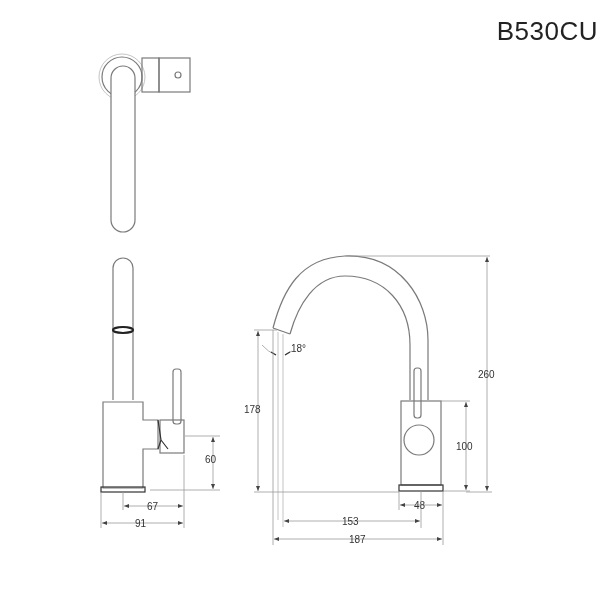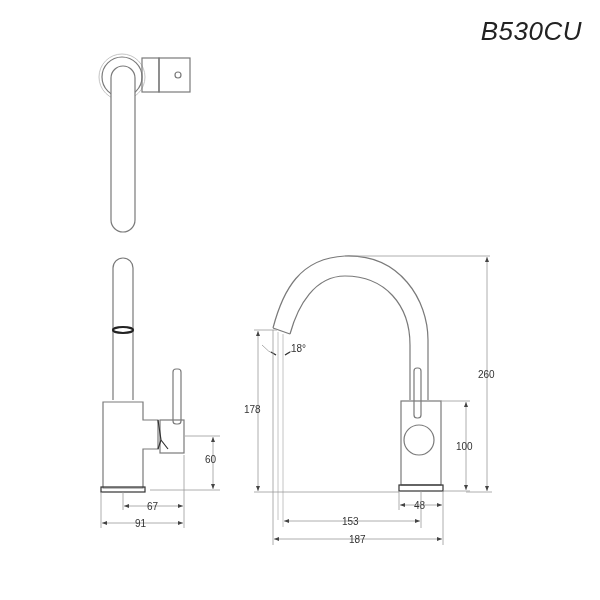--- a/index.html
+++ b/index.html
@@ -1,19 +1,19 @@
 <!DOCTYPE html>
 <html><head>
   <meta charset="utf-8">
   <style>
     html, body { margin: 0; padding: 0; background: #ffffff; }
     body { width: 600px; height: 600px; position: relative; overflow: hidden;
            font-family: "Liberation Sans", "DejaVu Sans", sans-serif; }
-    .title { position: absolute; top: 16px; right: 18px; font-size: 26px;
-             color: #222222; letter-spacing: 0.5px; font-style: italic; }
+    .title { position: absolute; top: 16px; right: 2px; font-size: 26px;
+             color: #222222; letter-spacing: 0.5px; }
     svg.drawing { position: absolute; left: 0; top: 0; }
     .ln { fill: none; stroke: #7a7a7a; stroke-width: 1.2; }
     .ln-light { fill: none; stroke: #b5b5b5; stroke-width: 0.8; }
     .ln-dark { fill: none; stroke: #333333; stroke-width: 1.2; }
     .dim { fill: none; stroke: #9a9a9a; stroke-width: 0.8; }
     .arrow { fill: #444444; }
     .dimtext { font-family: "Liberation Sans", "DejaVu Sans", sans-serif;
                font-size: 10px; fill: #333333; }
   </style>
 </head>

